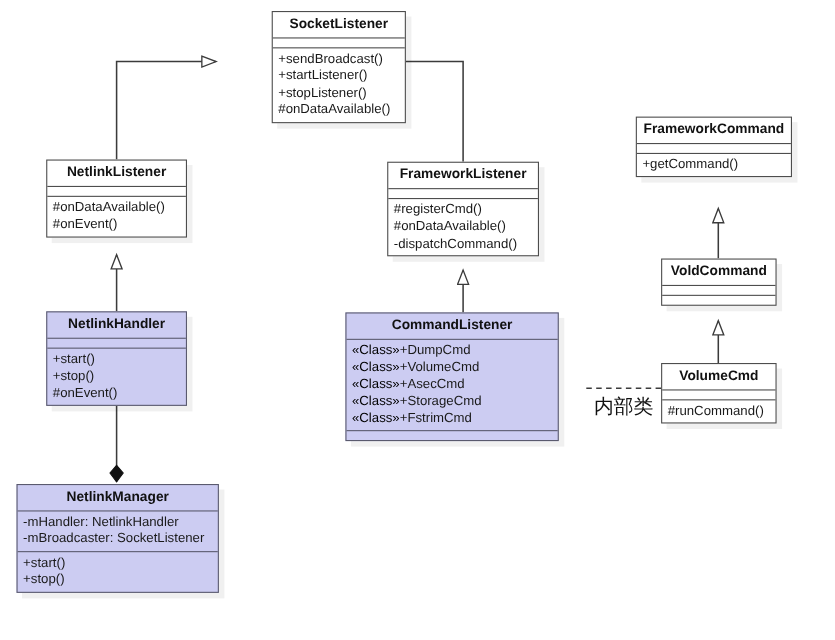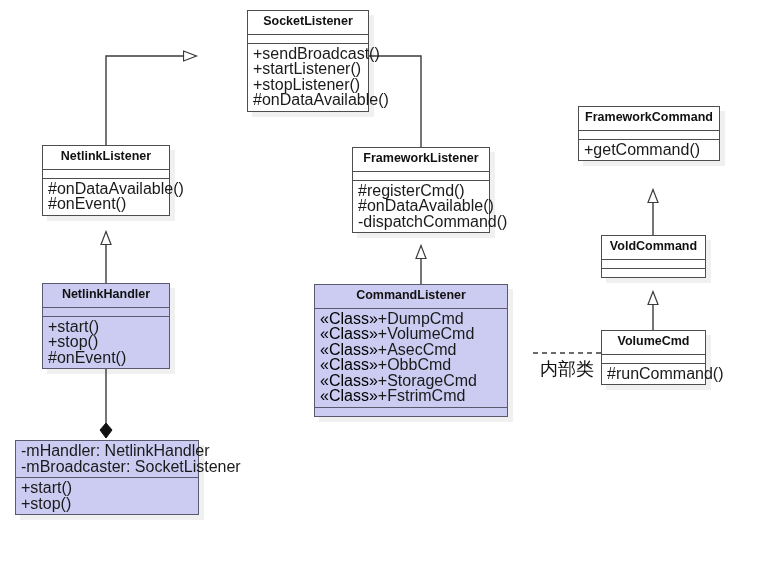--- a/index.html
+++ b/index.html
@@ -13,21 +13,21 @@
        background:#ffffff;box-shadow:5px 5px 0 rgba(0,0,0,0.06);}
   .uml.filled{background:#ccccf2;border-color:#5a5a6e;}
   .uml .title{font-weight:bold;font-size:12.5px;color:#111;text-align:center;
               padding:4px 6px 5px;line-height:1.1;border-bottom:1.4px solid #4d4d4d;
               white-space:nowrap;}
   .uml.filled .title{border-bottom-color:#5a5a6e;}
   .uml .compartment{border-bottom:1.4px solid #4d4d4d;padding:2px 5px 3px;}
   .uml.filled .compartment{border-bottom-color:#5a5a6e;}
   .uml .compartment:last-child{border-bottom:none;}
   .uml .compartment.empty{height:8px;padding:0;}
-  .uml .row{font-size:16px;color:#1a1a1a;line-height:15.5px;white-space:nowrap;}
+  .uml .row{font-size:12px;color:#1a1a1a;line-height:15.5px;white-space:nowrap;}
   .uml .row .stereo{color:#000000;}
 
   .note-label{position:absolute;font-size:18px;color:#111;white-space:nowrap;}
 </style>
 </head>
 <body>
 
 <div id="canvas">
 
   <svg class="edges" viewBox="0 0 759 582" xmlns="http://www.w3.org/2000/svg">
@@ -126,36 +126,36 @@
     <div class="compartment empty"></div>
     <div class="compartment empty"></div>
   </div>
 
   <div class="uml filled" style="left:314px;top:284px;width:194px;">
     <div class="title">CommandListener</div>
     <div class="compartment">
       <div class="row"><span class="stereo">«Class»</span><span>+DumpCmd</span></div>
       <div class="row"><span class="stereo">«Class»</span><span>+VolumeCmd</span></div>
       <div class="row"><span class="stereo">«Class»</span><span>+AsecCmd</span></div>
-      <div class="row"><span class="stereo">«Class»</span><span>+ObbCmd</span></div>
       <div class="row"><span class="stereo">«Class»</span><span>+StorageCmd</span></div>
       <div class="row"><span class="stereo">«Class»</span><span>+FstrimCmd</span></div>
     </div>
     <div class="compartment empty"></div>
   </div>
 
   <div class="uml" style="left:601px;top:330px;width:105px;">
     <div class="title">VolumeCmd</div>
     <div class="compartment empty"></div>
     <div class="compartment">
       <div class="row">#runCommand()</div>
     </div>
   </div>
 
   <div class="uml filled" style="left:15px;top:440px;width:184px;">
+    <div class="title">NetlinkManager</div>
     <div class="compartment">
       <div class="row">-mHandler: NetlinkHandler</div>
       <div class="row">-mBroadcaster: SocketListener</div>
     </div>
     <div class="compartment">
       <div class="row">+start()</div>
       <div class="row">+stop()</div>
     </div>
   </div>
 

